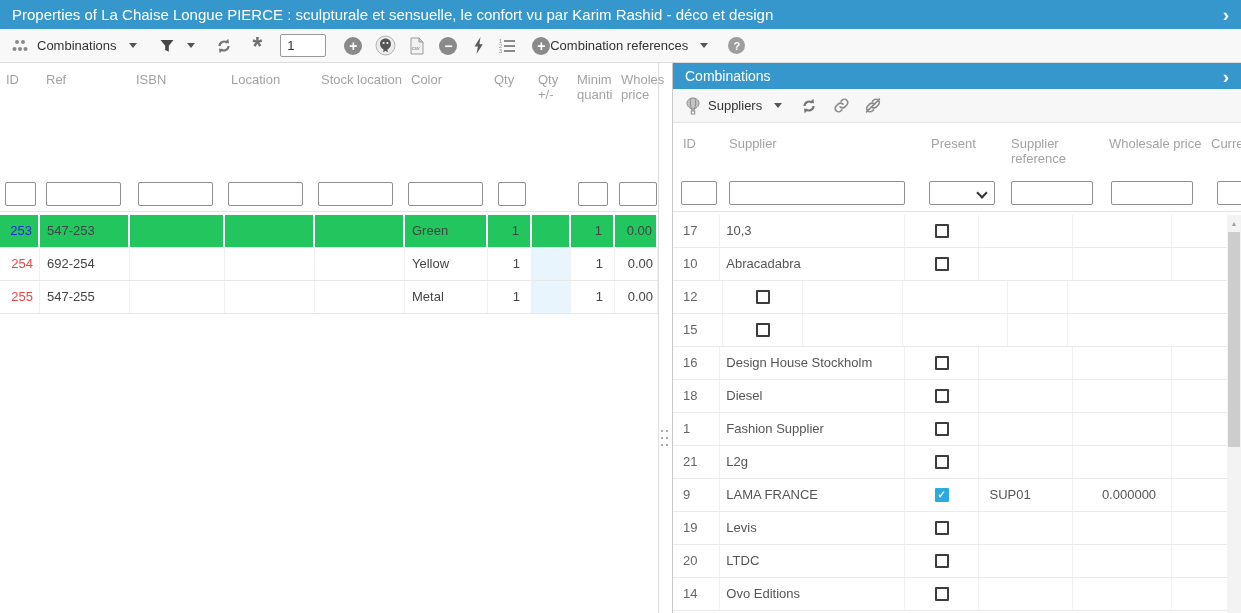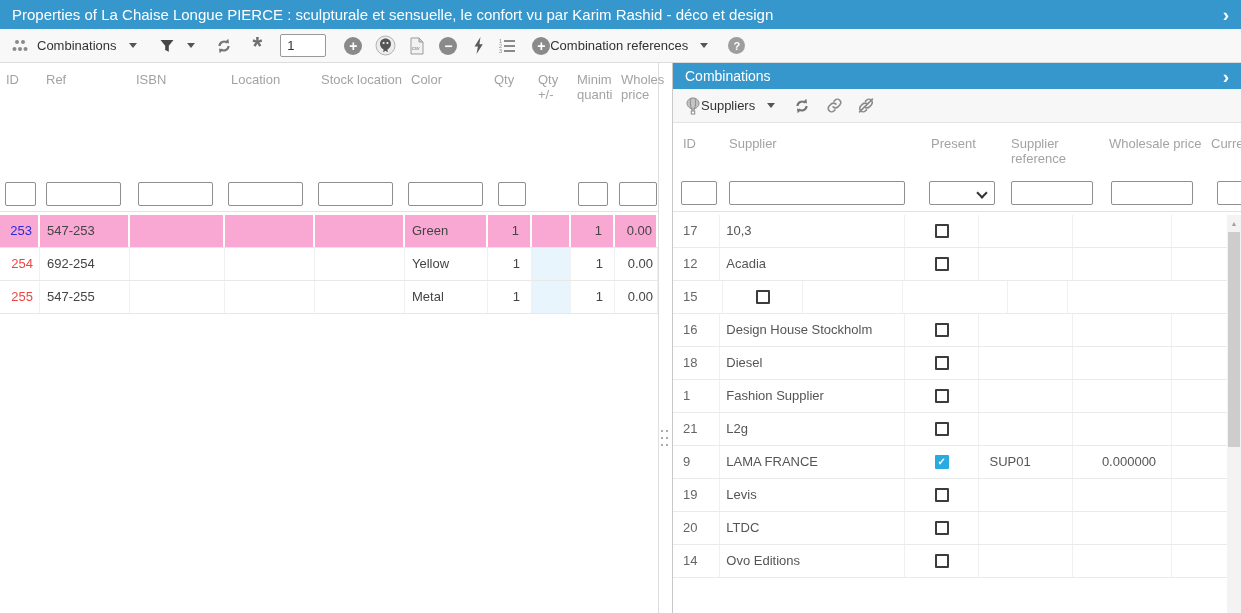--- a/index.html
+++ b/index.html
@@ -33,21 +33,21 @@
   .lt-filter>div{display:flex}
   .f-in{height:24px;border:1px solid #8f8f8f;border-radius:2px;margin-left:6px;font:inherit;padding:0 4px;background:#fff}
   .lt-sep{position:absolute;top:148px;left:0;width:658px;height:1px;background:#e3e3e3}
   .lt-rows{position:absolute;top:152px;left:0;width:658px}
   .lt-row{display:flex;height:33px;border-bottom:1px solid #e8e8e8;cursor:pointer;background:#fff}
   .lt-row .cell{height:100%;line-height:31px;border-right:1px solid #f1f1f1;overflow:hidden;padding-left:7px;white-space:nowrap}
   .lt-row .num{text-align:right;padding-left:0;padding-right:11px}
   .lt-row .price{padding-right:4px}
   .lt-row .idc{color:#ef4444;text-align:right;padding-left:0;padding-right:6px}
   .lt-row:not(.selected) .qtypm{background:#e9f5fc}
-  .lt-row.selected{background:#f9a8d4}
+  .lt-row.selected{background:#22c55e}
   .lt-row.selected .cell{border-right:2px solid #fff}
   .lt-row.selected .idc{color:#2a2ad6}
 
   
   .splitter{position:absolute;left:660px;top:428px;width:12px;height:24px;display:grid;
     grid-template-columns:repeat(2,5px);grid-auto-rows:7px;justify-content:center;align-content:center;cursor:col-resize}
   .splitter i{width:2px;height:2px;background:#8f8f8f;border-radius:50%}
 
   
   .rpanel{position:absolute;left:672px;top:63px;width:569px;height:550px;border-left:1px solid #c9c9c9;overflow:hidden;background:#fff}
@@ -263,21 +263,21 @@
   </div>
   <div class="rp-toolbar">
     <span class="tbi" style="margin-left:12px">
       <svg width="16" height="18" viewBox="0 0 16 18">
           <path d="M8 1C4.6 1 2 3.4 2 6.3 2 9 5 12 8 12s6-3 6-5.7C14 3.4 11.4 1 8 1z" fill="#c4c4c4" stroke="#8a8a8a"></path>
           <path d="M6 1.5C5 3.2 5 9.2 6.6 11.8 M10 1.5c1 1.7 1 7.7-.6 10.3" stroke="#8a8a8a" fill="none"></path>
           <path d="M6.8 12l.4 2M9.2 12l-.4 2" stroke="#8a8a8a"></path>
           <rect x="6.3" y="14" width="3.4" height="3" fill="#fff" stroke="#8a8a8a"></rect>
         </svg>
     </span>
-    <span class="tbi lbl" style="">Suppliers</span>
+    <span class="tbi lbl" style="margin-left:7px">Suppliers</span>
     <span class="caret" style="margin-left:12px"></span>
     <span class="tbi" style="margin-left:18px">
       <svg width="18" height="18" viewBox="0 0 18 18">
           <path d="M4.5 9a4.5 4.5 0 0 1 7.6-3.2" fill="none" stroke="#767676" stroke-width="2.2"></path>
           <polygon points="13.4,1.8 14,6.4 9.6,5.2" fill="#767676"></polygon>
           <path d="M13.5 9a4.5 4.5 0 0 1-7.6 3.2" fill="none" stroke="#767676" stroke-width="2.2"></path>
           <polygon points="4.6,16.2 4,11.6 8.4,12.8" fill="#767676"></polygon>
         </svg>
     </span>
     <span class="tbi" style="margin-left:15px">
@@ -321,22 +321,31 @@
       <div class="cell rc0 rid">17</div>
       <div class="cell rc1 rname">10,3</div>
       <div class="cell rc2">
           <div class="cb"></div>
         </div>
       <div class="cell rc3 rref"></div>
       <div class="cell rc4 rprice"></div>
       <div class="cell rc5"></div>
     </div>
     <div class="r-row">
+      <div class="cell rc0 rid">10</div>
+      <div class="cell rc1 rname">Abracadabra</div>
+      <div class="cell rc2">
+          <div class="cb"></div>
+        </div>
+      <div class="cell rc3 rref"></div>
+      <div class="cell rc4 rprice"></div>
+      <div class="cell rc5"></div>
+    </div>
+    <div class="r-row">
       <div class="cell rc0 rid">12</div>
-      <div class="cell rc1 rname">Acadia</div>
       <div class="cell rc2">
           <div class="cb"></div>
         </div>
       <div class="cell rc3 rref"></div>
       <div class="cell rc4 rprice"></div>
       <div class="cell rc5"></div>
     </div>
     <div class="r-row">
       <div class="cell rc0 rid">15</div>
       <div class="cell rc2">

